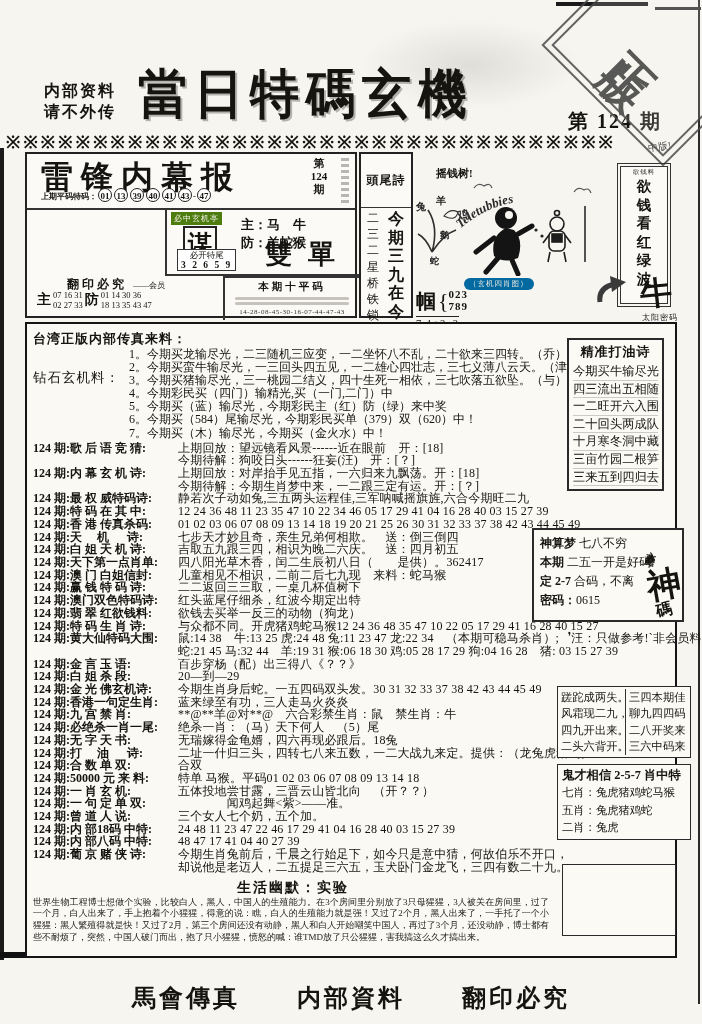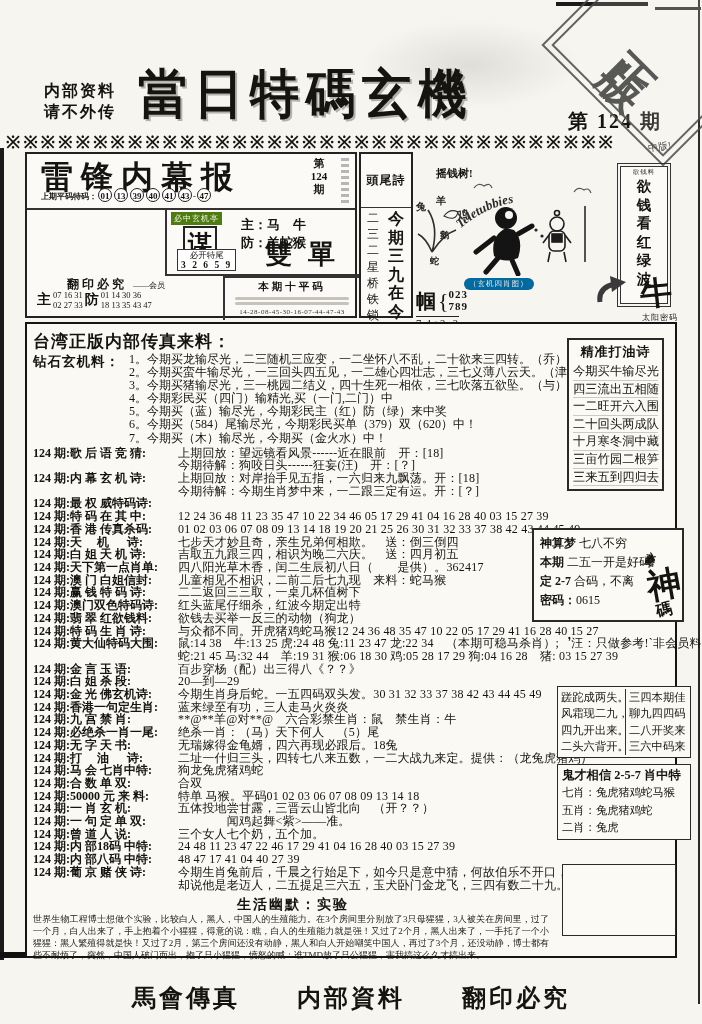--- a/index.html
+++ b/index.html
@@ -94,23 +94,23 @@
              outline:1px solid #333;outline-offset:2px;background:#fbfaf6;text-align:center;}
   .money-head{font-size:6.5px;letter-spacing:1px;padding-top:1px;color:#333;}
   .money-chars{font-size:14.5px;font-weight:900;line-height:18.6px;}
   .ox-wrap{position:absolute;left:596px;top:272px;width:100px;height:52px;}
   .ox-char{position:absolute;left:44px;top:0px;font-size:32px;font-weight:900;transform:rotate(-6deg);}
   .ox-label{position:absolute;left:46px;top:40px;font-size:8px;letter-spacing:1px;color:#222;}
 
   
   .main-box{position:absolute;left:25px;top:322px;width:652px;height:636px;border:2px solid #151515;
             background:#faf9f4;padding:6px 0 0 6px;}
-  .src-line{font-size:17px;font-weight:bold;letter-spacing:1px;}
+  .src-line{font-size:13px;font-weight:bold;letter-spacing:1px;}
   .diamond{display:flex;align-items:flex-start;}
-  .dlabel{font-size:13.5px;font-weight:bold;width:96px;flex-shrink:0;letter-spacing:1px;}
+  .dlabel{font-size:13.5px;font-weight:normal;width:96px;flex-shrink:0;letter-spacing:1px;margin-top:21px;}
   .dlist div{font-size:12px;line-height:13.1px;white-space:nowrap;}
   .rows{margin-top:2px;}
   .prow{display:flex;font-size:12px;line-height:12.7px;white-space:nowrap;}
   .plabel{width:145px;flex-shrink:0;font-weight:bold;}
   .ptext{letter-spacing:.2px;}
   .humor-title{text-align:center;width:520px;font-size:14px;font-weight:900;margin-top:5px;letter-spacing:2px;}
   .humor-text{width:516px;font-size:9px;line-height:11.8px;text-align:justify;margin-top:0;color:#1d1b17;}
 
   
   .oil-box{position:absolute;left:540px;top:14px;width:97px;border:2px solid #2a2a2a;background:#fbfaf5;
@@ -339,20 +339,21 @@
         <span class="ptext" data-name="period-line-text">上期回放：对岸抬手见五指，一六归来九飘荡。开：[18]</span>
       </div>
 
       <div class="prow" data-name="period-line">
         <span class="plabel" data-name="period-line-label"></span>
         <span class="ptext" data-name="period-line-text">今期待解：今期生肖梦中来，一二跟三定有运。开：[？]</span>
       </div>
 
       <div class="prow" data-name="period-line">
         <span class="plabel" data-name="period-line-label">124 期:最 权 威特码诗:</span>
+        <span class="ptext" data-name="period-line-text">静若次子动如兔,三五两头运程佳,三军呐喊摇旗旌,六合今期旺二九</span>
       </div>
 
       <div class="prow" data-name="period-line">
         <span class="plabel" data-name="period-line-label">124 期:特 码 在 其 中:</span>
         <span class="ptext" data-name="period-line-text">12 24 36 48 11 23 35 47 10 22 34 46 05 17 29 41 04 16 28 40 03 15 27 39</span>
       </div>
 
       <div class="prow" data-name="period-line">
         <span class="plabel" data-name="period-line-label">124 期:香 港 传真杀码:</span>
         <span class="ptext" data-name="period-line-text">01 02 03 06 07 08 09 13 14 18 19 20 21 25 26 30 31 32 33 37 38 42 43 44 45 49</span>
@@ -441,24 +442,20 @@
       <div class="prow" data-name="period-line">
         <span class="plabel" data-name="period-line-label">124 期:无 字 天 书:</span>
         <span class="ptext" data-name="period-line-text">无瑞嫁得金龟婿，四六再现必跟后。18兔</span>
       </div>
 
       <div class="prow" data-name="period-line">
         <span class="plabel" data-name="period-line-label">124 期:打　 油 　 诗:</span>
         <span class="ptext" data-name="period-line-text">二址一什归三头，四转七八来五数，一二大战九来定。提供：（龙兔虎猪鸡）</span>
       </div>
 
-      <div class="prow" data-name="period-line">
-        <span class="plabel" data-name="period-line-label">124 期:马 会 七肖中特:</span>
-        <span class="ptext" data-name="period-line-text">狗龙兔虎猪鸡蛇</span>
-      </div>
 
       <div class="prow" data-name="period-line">
         <span class="plabel" data-name="period-line-label">124 期:合 数 单 双:</span>
         <span class="ptext" data-name="period-line-text">合双</span>
       </div>
 
       <div class="prow" data-name="period-line">
         <span class="plabel" data-name="period-line-label">124 期:50000 元 来 料:</span>
         <span class="ptext" data-name="period-line-text">特单 马猴。平码01 02 03 06 07 08 09 13 14 18</span>
       </div>

